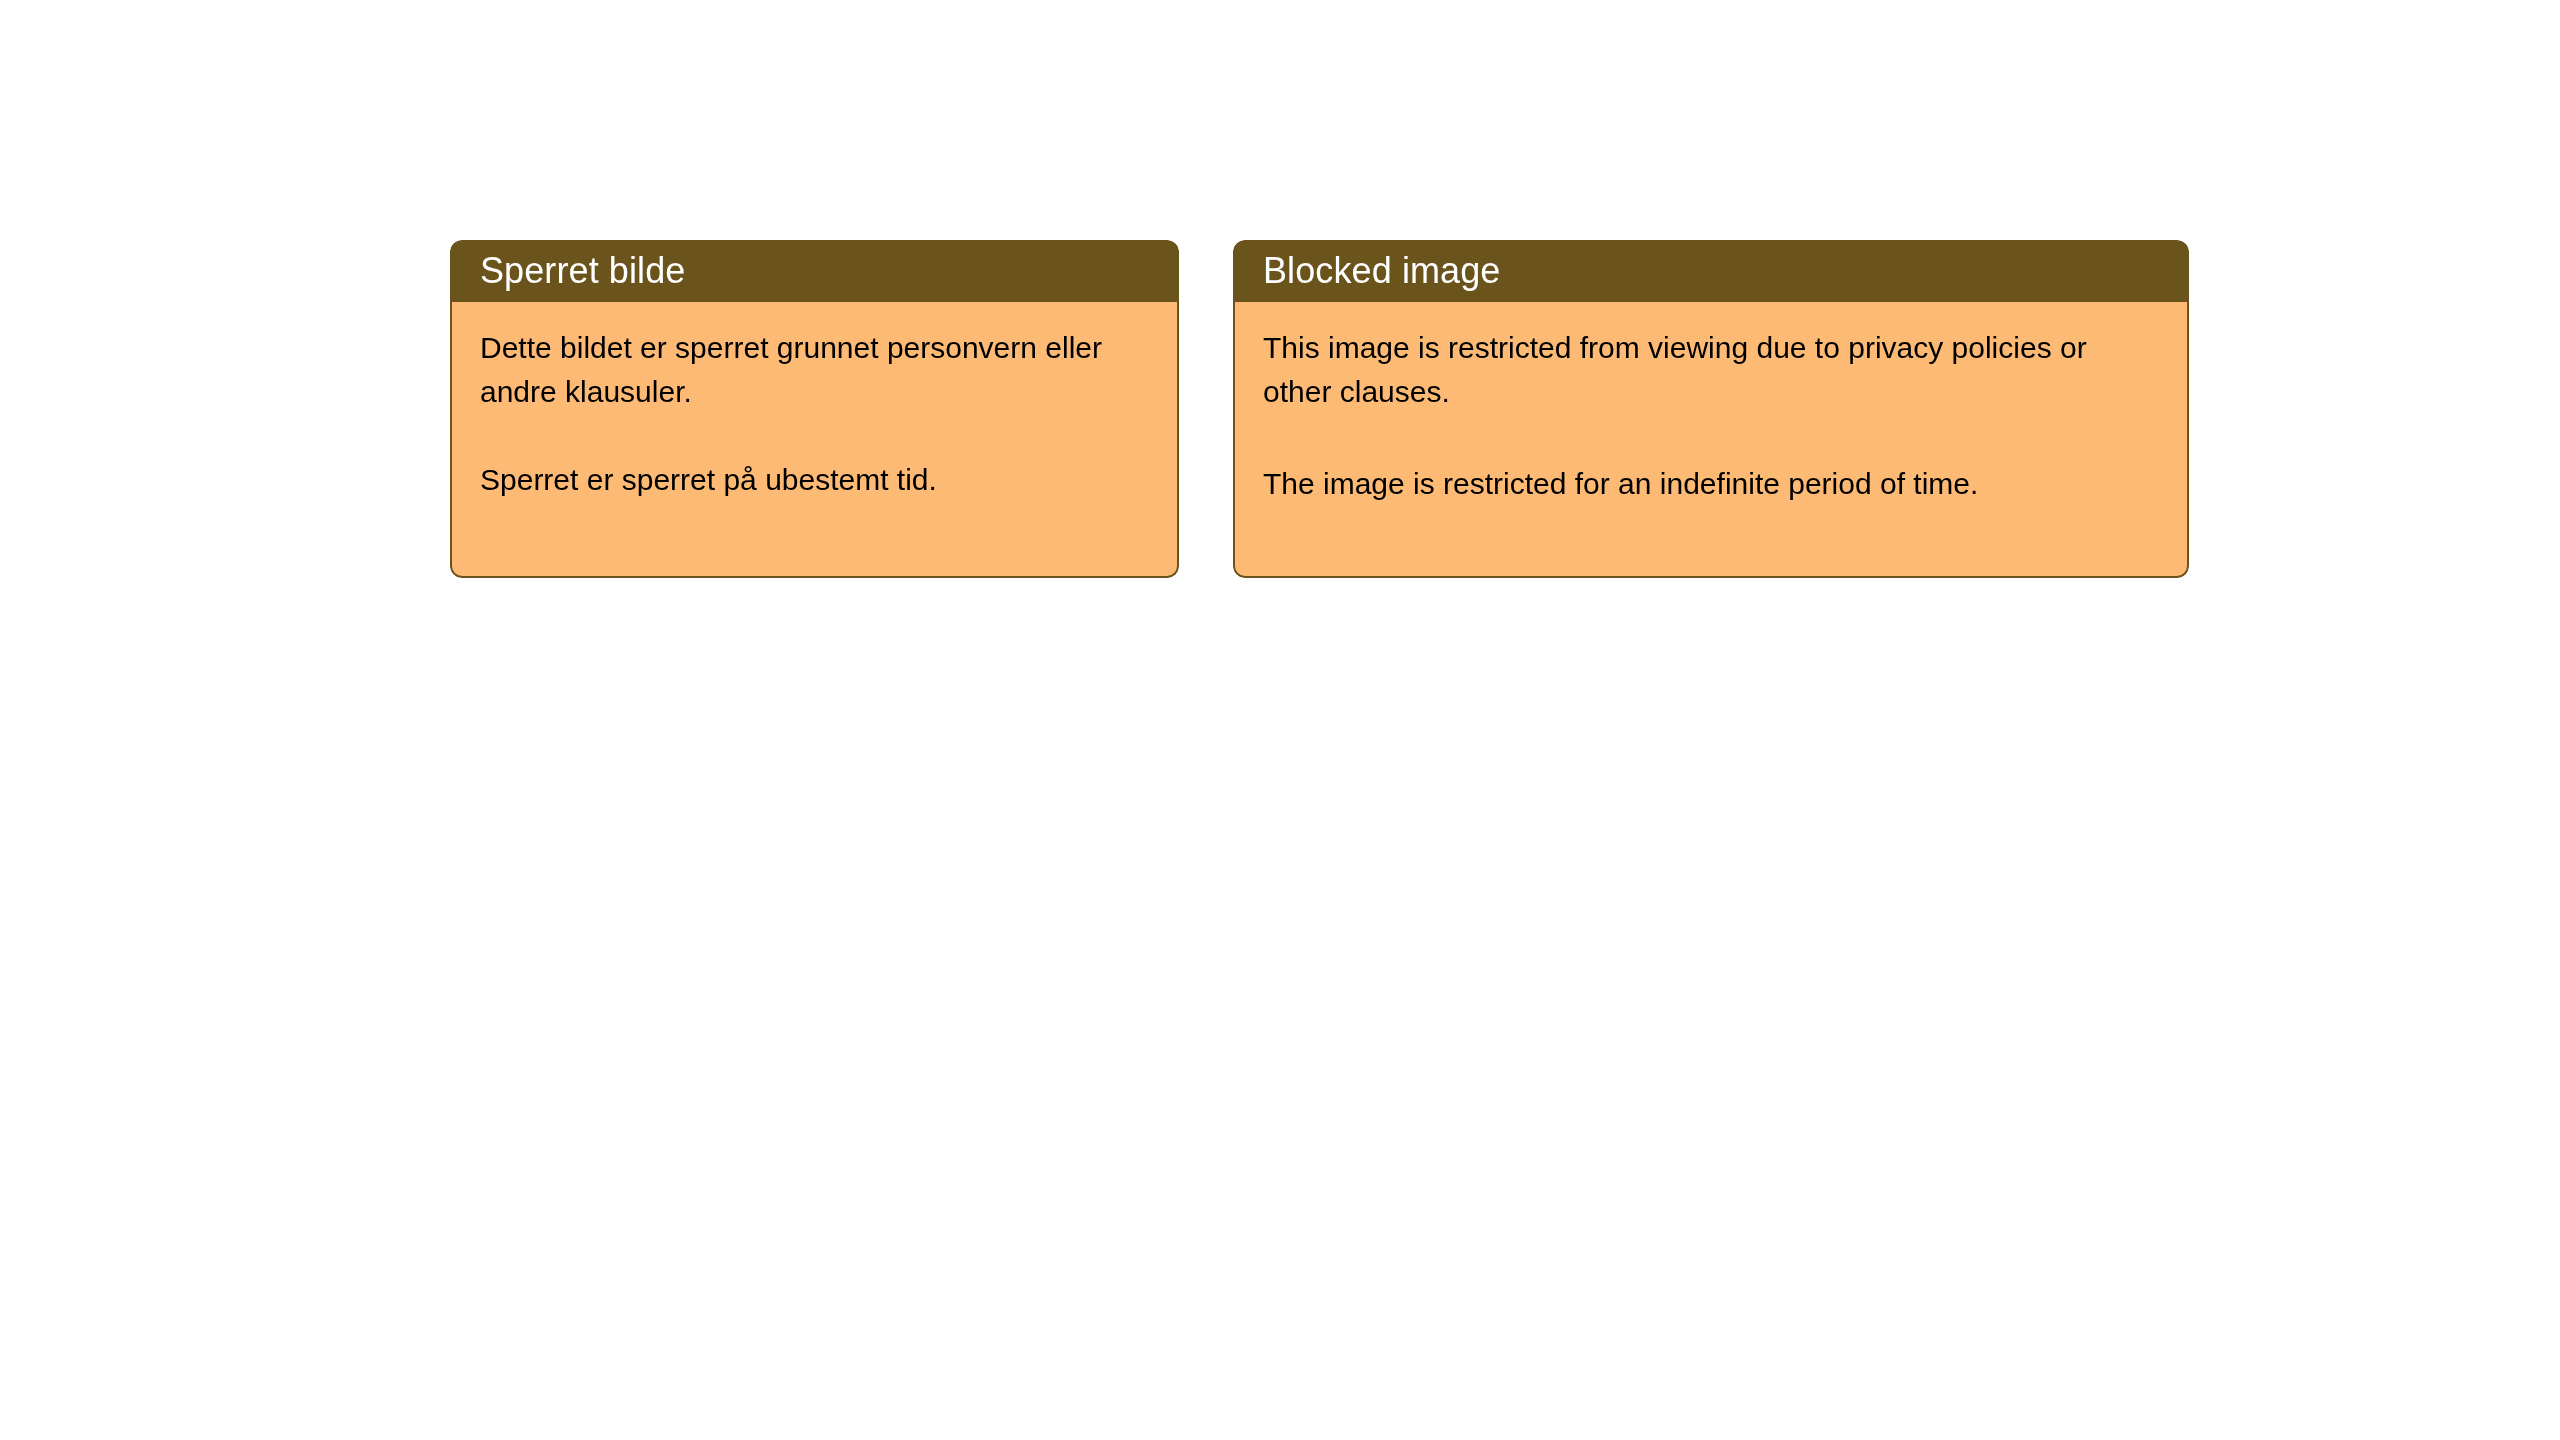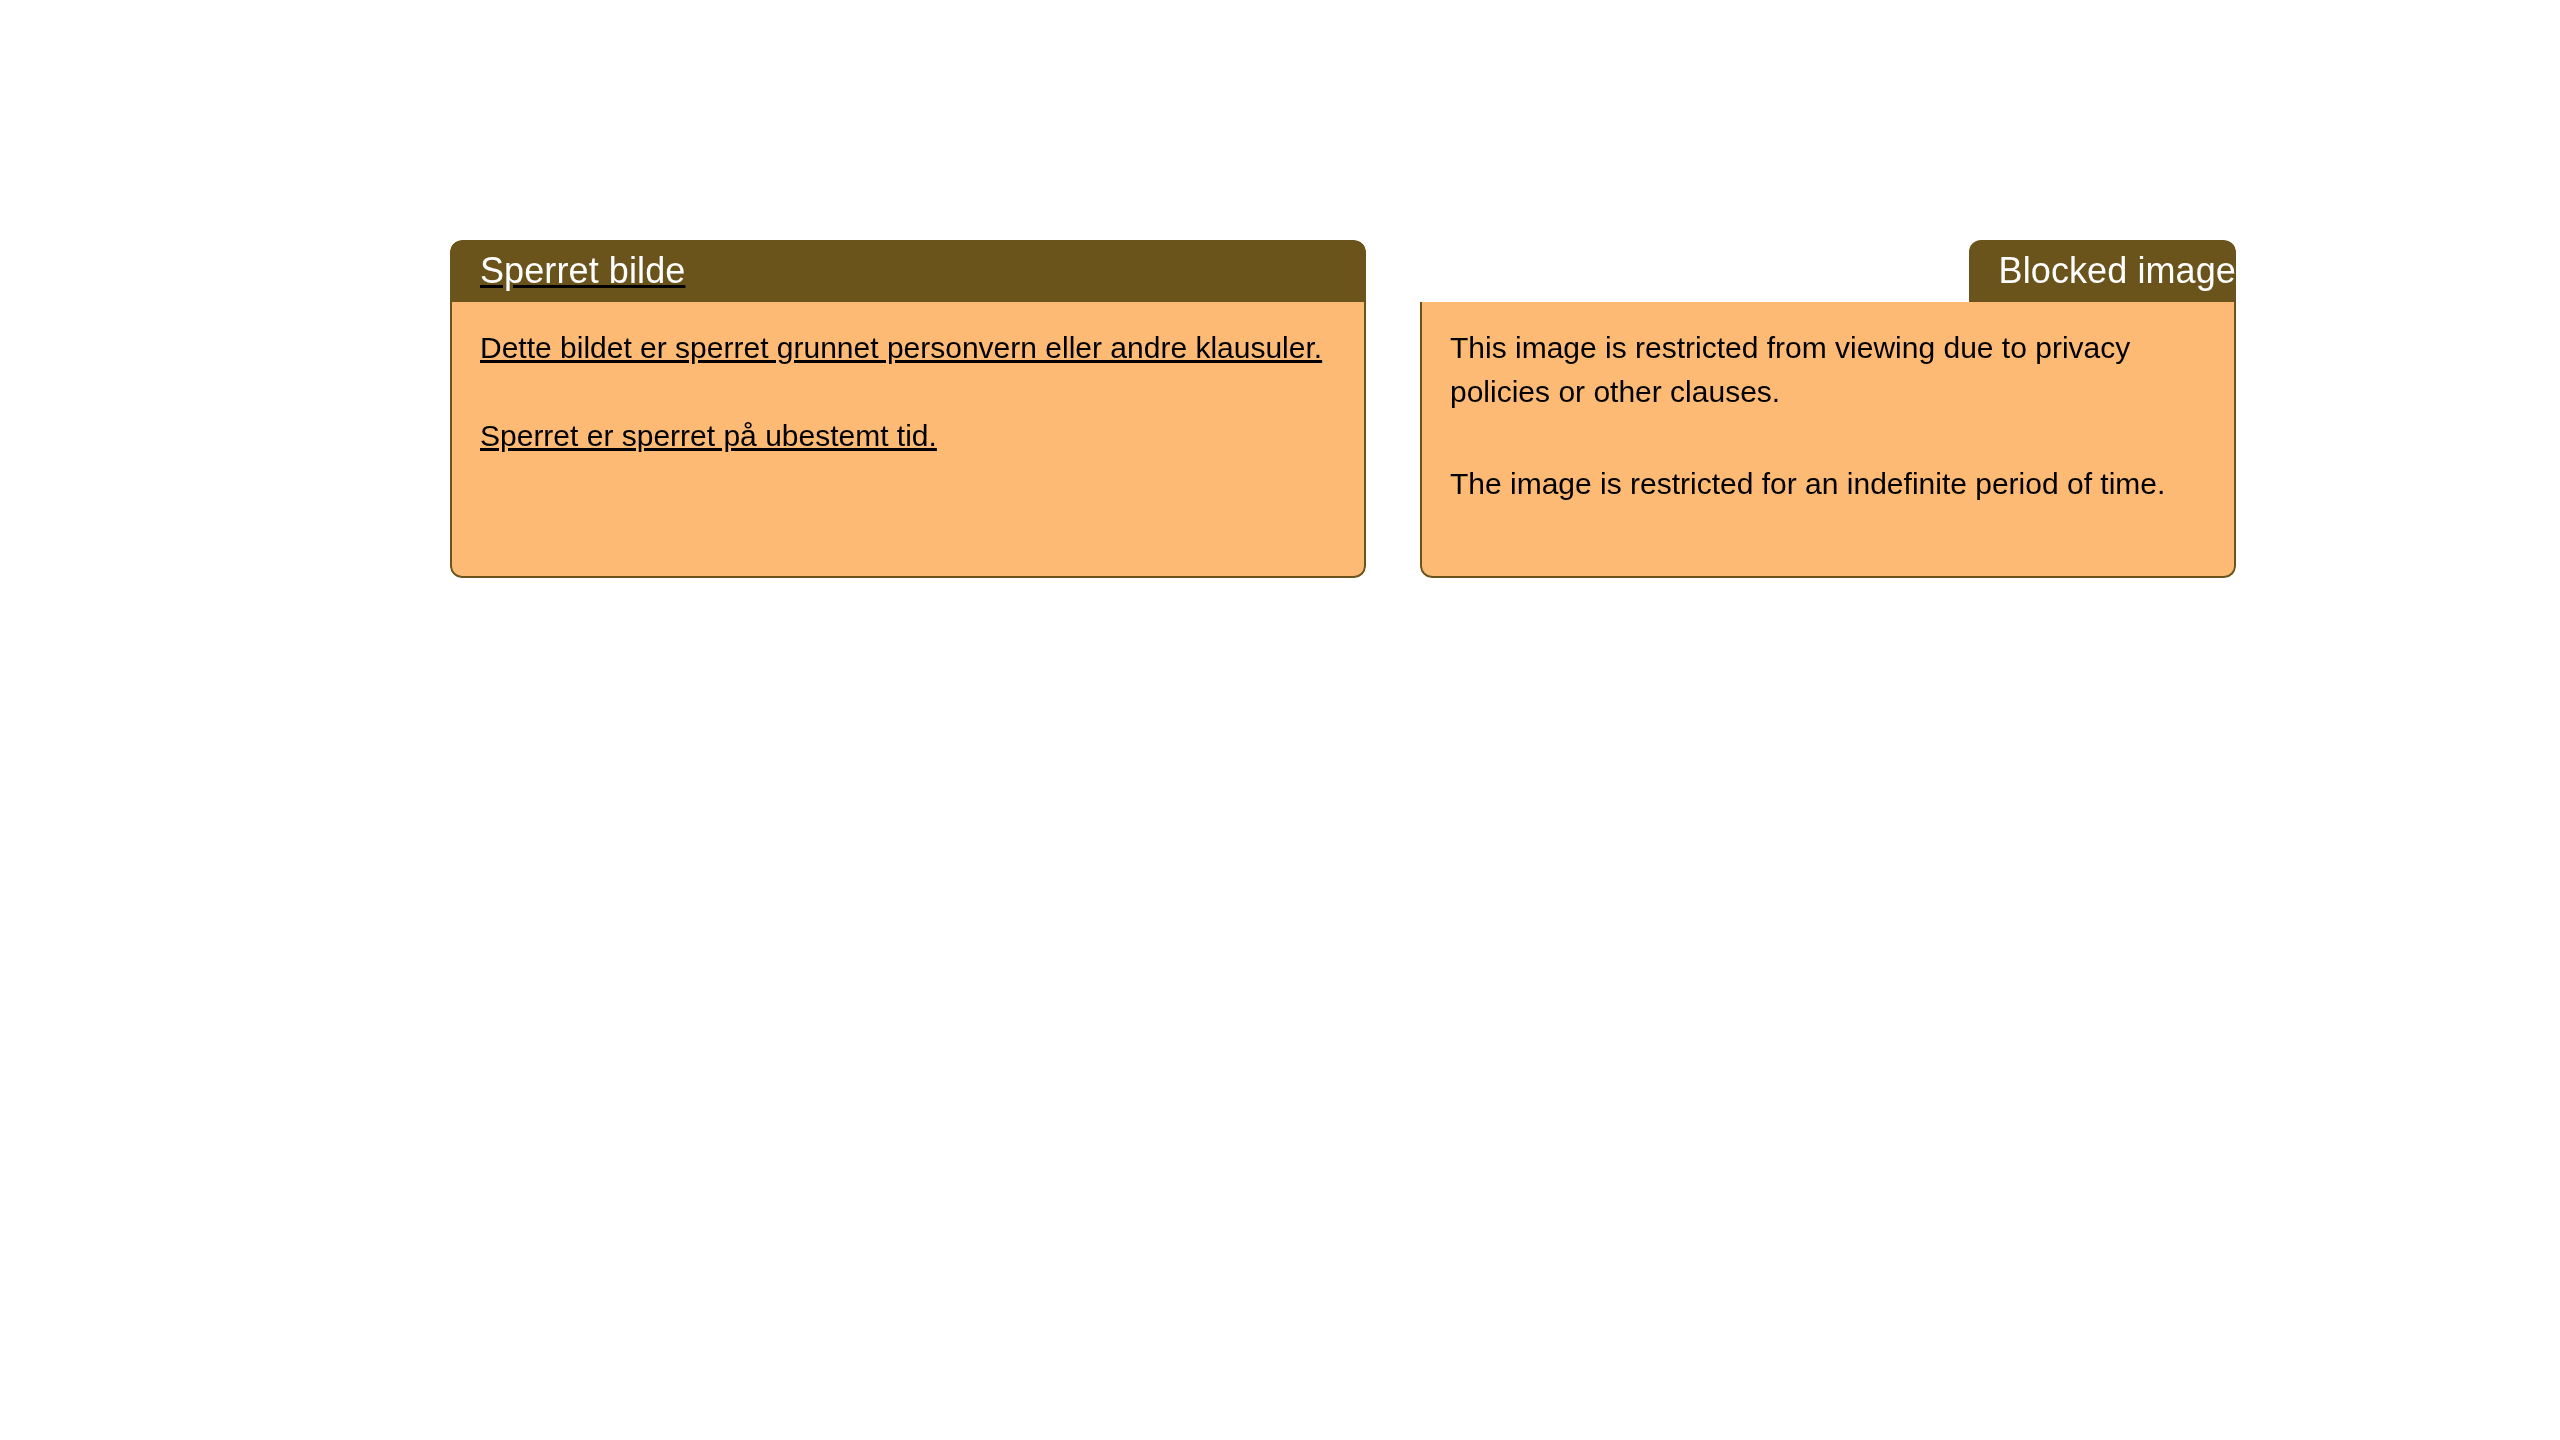--- a/index.html
+++ b/index.html
@@ -27,22 +27,22 @@
 
   .notice-card {
     box-sizing: border-box;
     background: #ffffff;
     border-radius: 12px;
     display: flex;
     flex-direction: column;
     overflow: hidden;
   }
 
-  .notice-card.card-no { width: 916px; text-decoration: underline; }
-  .notice-card.card-en { width: 816px; align-items: flex-end; }
+  .notice-card.card-no { width: 729px; }
+  .notice-card.card-en { width: 956px; }
 
   .card-header {
     box-sizing: border-box;
     background: var(--accent, #6B531C);
     border-top-left-radius: 12px;
     border-top-right-radius: 12px;
     height: 62px;
     padding: 0 0 0 30px;
     display: flex;
     align-items: center;

